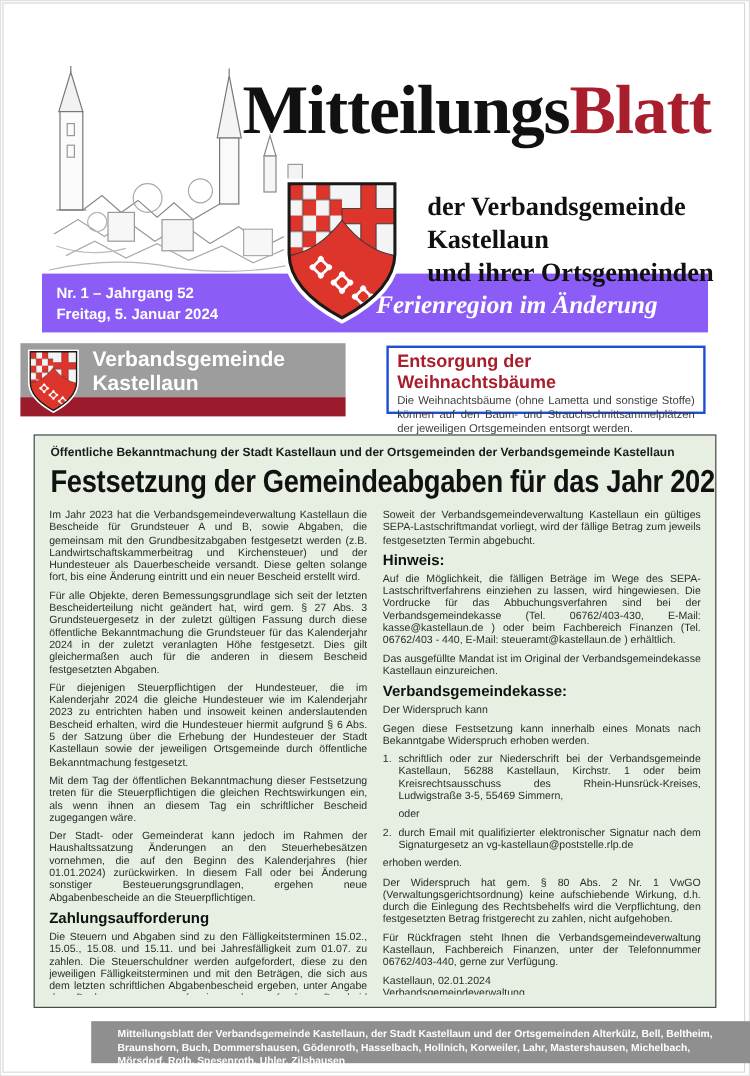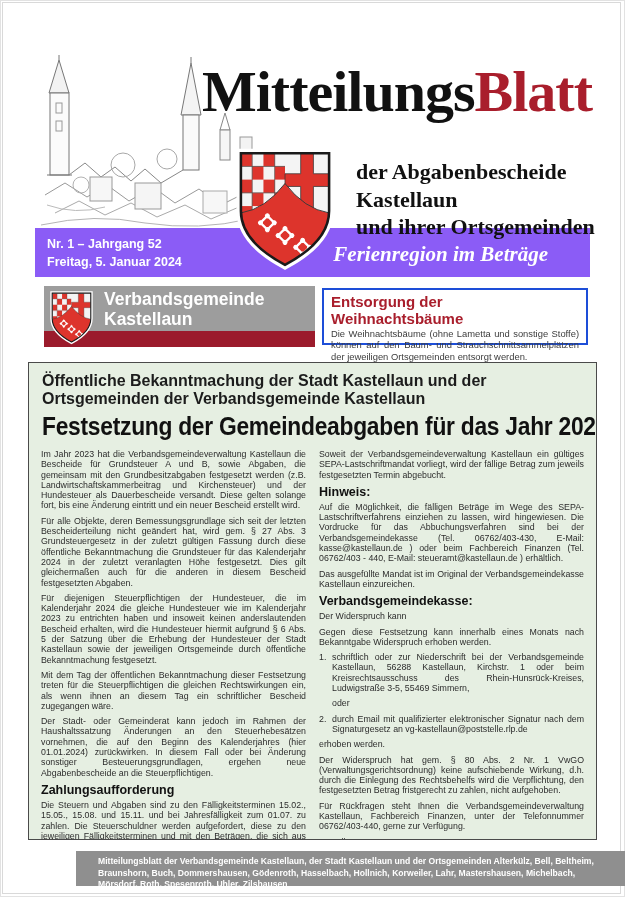--- a/index.html
+++ b/index.html
@@ -16,35 +16,35 @@
   .mast-title .red{color:#a91e2c;}
   .mast-sub{position:absolute;left:356px;top:158px;font-family:"Liberation Serif",serif;
         font-weight:bold;font-size:22px;line-height:27.5px;color:#111;z-index:3;}
   .issue-bar{position:absolute;left:35px;top:228px;width:555px;height:49px;background:#8b5cf6;z-index:1;}
   .issue-info{position:absolute;left:12px;top:7px;color:#fff;font-weight:bold;font-size:12.5px;line-height:18px;}
   .tagline{position:absolute;right:42px;top:14px;color:#fff;font-family:"Liberation Serif",serif;
         font-weight:bold;font-style:italic;font-size:21px;}
   .coa-big{position:absolute;left:236px;top:146px;width:98px;height:128px;z-index:4;}
 
   
-  .vg-banner{position:absolute;left:44px;top:286px;width:271px;height:61px;}
+  .vg-banner{position:absolute;left:17px;top:286px;width:271px;height:61px;}
   .vg-grey{position:absolute;left:0;top:0;width:100%;height:45px;background:#9d9d9d;}
   .vg-red{position:absolute;left:0;bottom:0;width:100%;height:16px;background:#9b1b2c;}
   .vg-text{position:absolute;left:60px;top:4px;color:#fff;font-weight:bold;font-size:17.5px;line-height:19.5px;z-index:2;}
   .coa-small{position:absolute;left:5px;top:5px;width:45px;height:54px;z-index:3;}
 
   .notice-box{position:absolute;left:322px;top:288px;width:266px;height:57px;border:2px solid #1d4ed8;
         background:#fff;box-sizing:border-box;padding:3px 7px;}
   .notice-title{color:#a91e2c;font-weight:bold;font-size:15px;line-height:17px;margin:0 0 1px 0;}
   .notice-body{color:#3c3c3c;font-size:9.4px;line-height:11.4px;text-align:justify;margin:0;}
 
   
   .article{position:absolute;left:28px;top:362px;width:569px;height:478px;background:#e6efe2;
         border:1.5px solid #4a4a4a;box-sizing:border-box;padding:9px 12px 6px 12px;overflow:hidden;}
-  .kicker{font-weight:bold;font-size:16px;color:#1c1c1c;margin:0 0 3px 1px;}
+  .kicker{font-weight:bold;font-size:10px;color:#1c1c1c;margin:0 0 3px 1px;}
   .headline{font-weight:bold;font-size:26.5px;color:#111;white-space:nowrap;
         transform:scaleX(.86);transform-origin:0 50%;margin:2px 0 7px 1px;letter-spacing:-.3px;}
   .cols{display:flex;gap:13px;}
   .col{flex:1;min-width:0;font-size:8.8px;line-height:10.3px;color:#2c2c2c;text-align:justify;overflow:hidden;height:405px;}
   .col p{margin:0 0 5px 0;}
   .col h3{font-size:12.5px;line-height:14px;margin:4px 0 3px 0;color:#111;text-align:left;}
   .li-row{display:flex;margin:0 0 5px 0;}
   .li-num{width:13px;flex:none;}
   .li-body{flex:1;text-align:justify;}
   .dateline{margin-bottom:5px;}
@@ -86,31 +86,31 @@
     <circle cx="88" cy="110" r="12" stroke="#a8a8a8"></circle>
     <circle cx="132" cy="104" r="10" stroke="#a8a8a8"></circle>
     <circle cx="46" cy="130" r="8" stroke="#b2b2b2"></circle>
     <path d="M6,170 Q60,158 110,168 Q165,176 214,164" stroke="#b5b5b5"></path>
     <path d="M12,150 Q40,160 70,152" stroke="#bbb"></path>
   </svg>
 
   <div class="mast-title"><span>Mitteilungs</span><span class="red">Blatt</span></div>
 
   <div class="mast-sub">
-    <div>der Abgabenbescheide</div>
+    <div>der Verbandsgemeinde</div>
     <div>Kastellaun</div>
     <div>und ihrer Ortsgemeinden</div>
   </div>
 
   <div class="issue-bar">
     <div class="issue-info">
       <div>Nr. 1 – Jahrgang 52</div>
       <div>Freitag, 5. Januar 2024</div>
     </div>
-    <div class="tagline">Ferienregion im Beträge</div>
+    <div class="tagline">Ferienregion im Änderung</div>
   </div>
 
   <svg class="coa-big" viewBox="0 0 100 126">
     <defs>
       <clipPath id="shieldClip">
           <path d="M5,5 H95 V64 Q95,95 50,119 Q5,95 5,64 Z"></path>
         </clipPath>
       <pattern id="checker" width="23" height="27" patternUnits="userSpaceOnUse" x="5" y="5">
         <rect width="23" height="27" fill="#f4f4f4"></rect>
         <rect x="0" y="0" width="11.5" height="13.5" fill="#dd342c"></rect>

